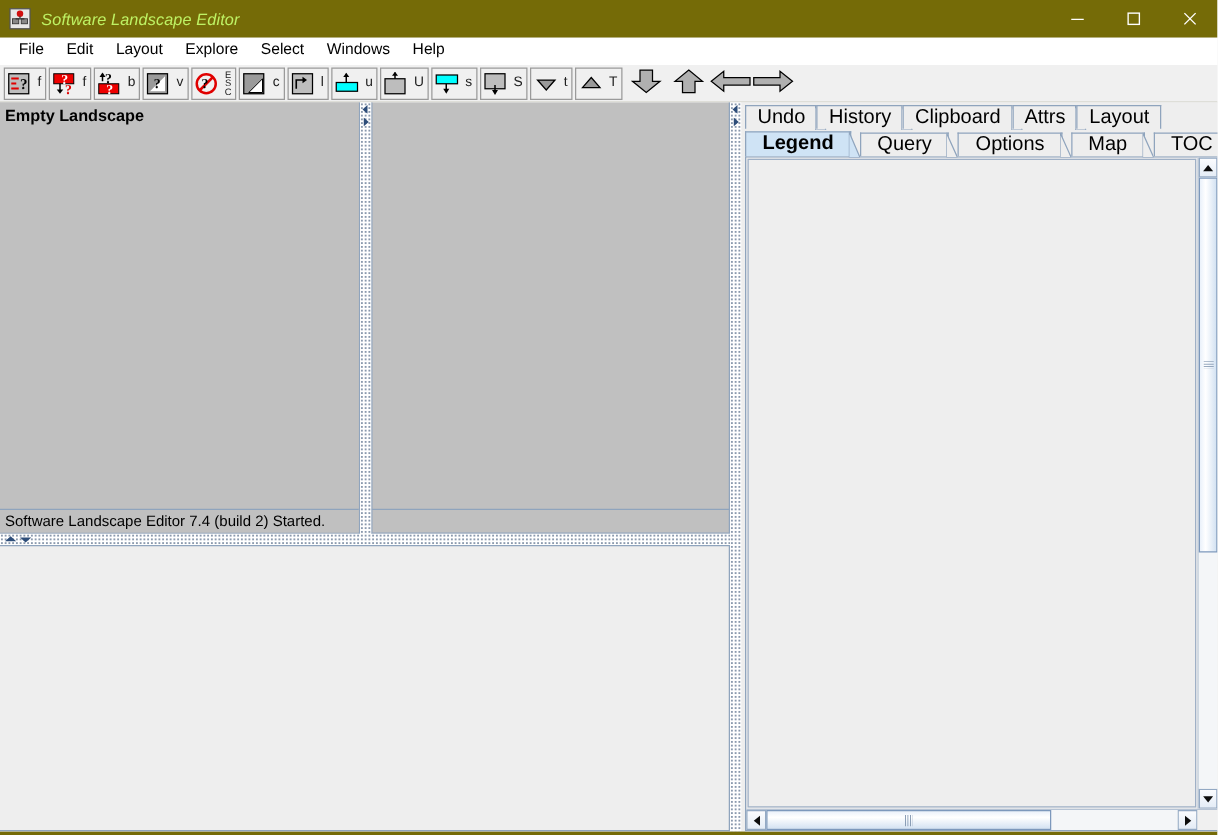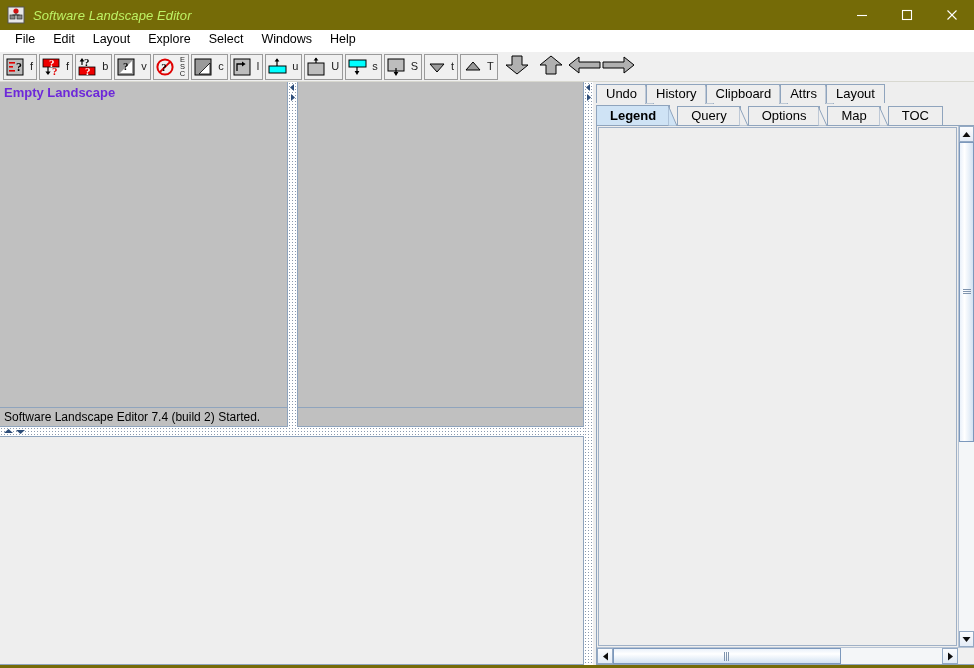--- a/index.html
+++ b/index.html
@@ -170,21 +170,21 @@
     min-height: 0;
   }
   .panel-text-inner {
     flex: 1 1 auto;
     background: #c0c0c0;
     padding: 2px 3px 0 4px;
     overflow: hidden;
     min-height: 0;
   }
   .panel-heading {
-    color: #6d28d9;
+    color: #000000;
     font-weight: bold;
     font-size: 13px;
     margin: 1px 0 3px 0;
     line-height: 15px;
   }
   .panel-body-text {
     color: #000000;
     font-size: 12px;
     line-height: 15px;
     word-break: break-all;
@@ -296,21 +296,21 @@
   .tab {
     position: relative;
     height: 19px;
     background: #eeeeee;
     border: 1px solid #8fa4bd;
     border-bottom: none;
     display: flex;
     align-items: center;
     justify-content: center;
     padding: 0 9px 1px 9px;
-    font-size: 13px;
+    font-size: 16px;
     color: #000000;
     box-sizing: border-box;
     margin-right: -1px;
   }
   .tab.wide { padding: 0 13px 1px 13px; }
   .tab.sel {
     background: #cfe3f5;
     height: 20px;
     font-weight: bold;
   }

